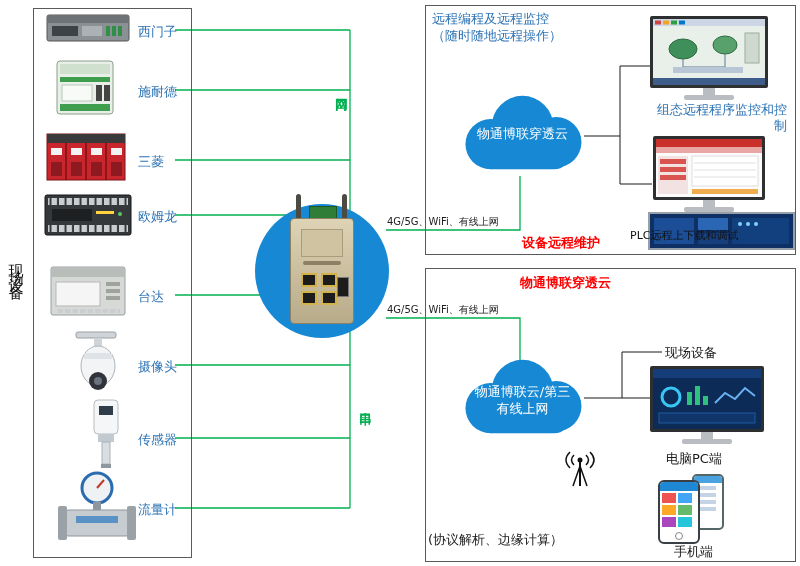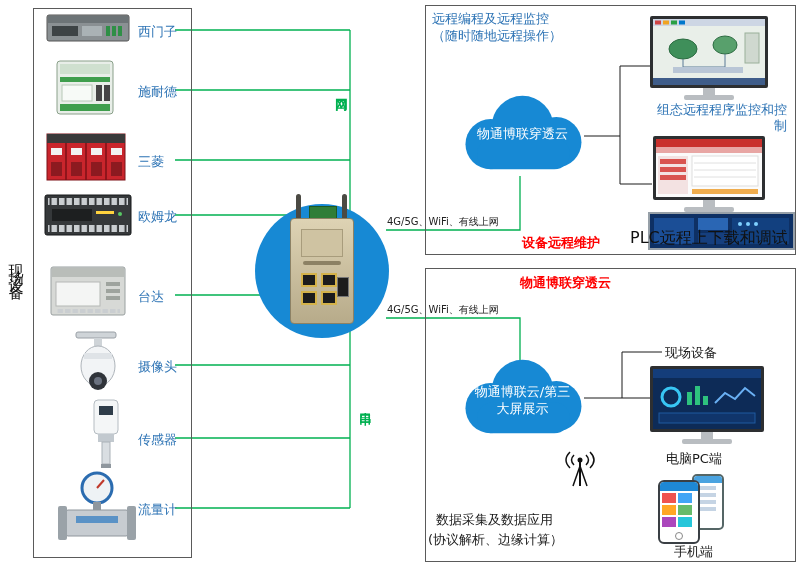--- a/index.html
+++ b/index.html
@@ -279,36 +279,36 @@
         <rect x="48" y="4" width="30" height="12" fill="#2a66b4"></rect>
         <rect x="48" y="19" width="30" height="11" fill="#163f7e"></rect>
         <rect x="82" y="4" width="57" height="26" fill="#12407f"></rect>
         <g fill="#7fd0ff">
           <circle cx="90" cy="10" r="2"></circle>
           <circle cx="98" cy="10" r="2"></circle>
           <circle cx="106" cy="10" r="2"></circle>
         </g>
       </svg>
   </div>
-  <span class="abs" style="left:630px;top:228px;font-size:16px;color:#111;white-space:nowrap;z-index:3">PLC远程上下载和调试</span>
+  <span class="abs" style="left:630px;top:228px;font-size:11px;color:#111;white-space:nowrap;z-index:3">PLC远程上下载和调试</span>
 
   <div class="panel" style="left:425px;top:268px;width:369px;height:292px"></div>
   <span class="abs lbl-red" style="left:520px;top:274px">物通博联穿透云</span>
 
   <svg class="abs" style="left:450px;top:352px" width="145" height="92" viewBox="0 0 150 95">
     <g fill="#1789d4">
         <circle cx="42" cy="58" r="26"></circle>
         <circle cx="75" cy="40" r="32"></circle>
         <circle cx="110" cy="56" r="26"></circle>
         <rect x="28" y="52" width="96" height="32" rx="16"></rect>
       </g>
   </svg>
   <div class="cloud-text" style="left:455px;top:384px;width:135px">
     <div>物通博联云/第三</div>
-    <div>大屏展示</div>
+    <div>有线上网</div>
   </div>
 
   <span class="abs lbl-black" style="left:665px;top:344px">现场设备</span>
 
   <div class="monitor" style="left:650px;top:366px">
     <div class="mscreen"><svg width="108" height="60">
           <rect width="108" height="60" fill="#0d2b57"></rect>
           <rect width="108" height="9" fill="#143d7a"></rect>
           <circle cx="18" cy="28" r="9" fill="none" stroke="#38c6f4" stroke-width="3"></circle>
           <g fill="#2ec27e">
@@ -352,16 +352,15 @@
         <rect x="18" y="2" width="14" height="10" fill="#42a5f5"></rect>
         <rect x="2" y="14" width="14" height="10" fill="#ffa726"></rect>
         <rect x="18" y="14" width="14" height="10" fill="#66bb6a"></rect>
         <rect x="2" y="26" width="14" height="10" fill="#ab47bc"></rect>
         <rect x="18" y="26" width="14" height="10" fill="#26c6da"></rect>
       </svg>
     <div style="width:6px;height:6px;border:1px solid #888;border-radius:50%;margin:1px auto 0"></div>
   </div>
   <span class="abs lbl-black" style="left:674px;top:543px">手机端</span>
 
-  <span class="abs lbl-black" style="left:436px;top:511px">数据采集及数据应用</span>
   <span class="abs lbl-black" style="left:428px;top:531px">(协议解析、边缘计算）</span>
 
 </div>
 
 </body></html>

